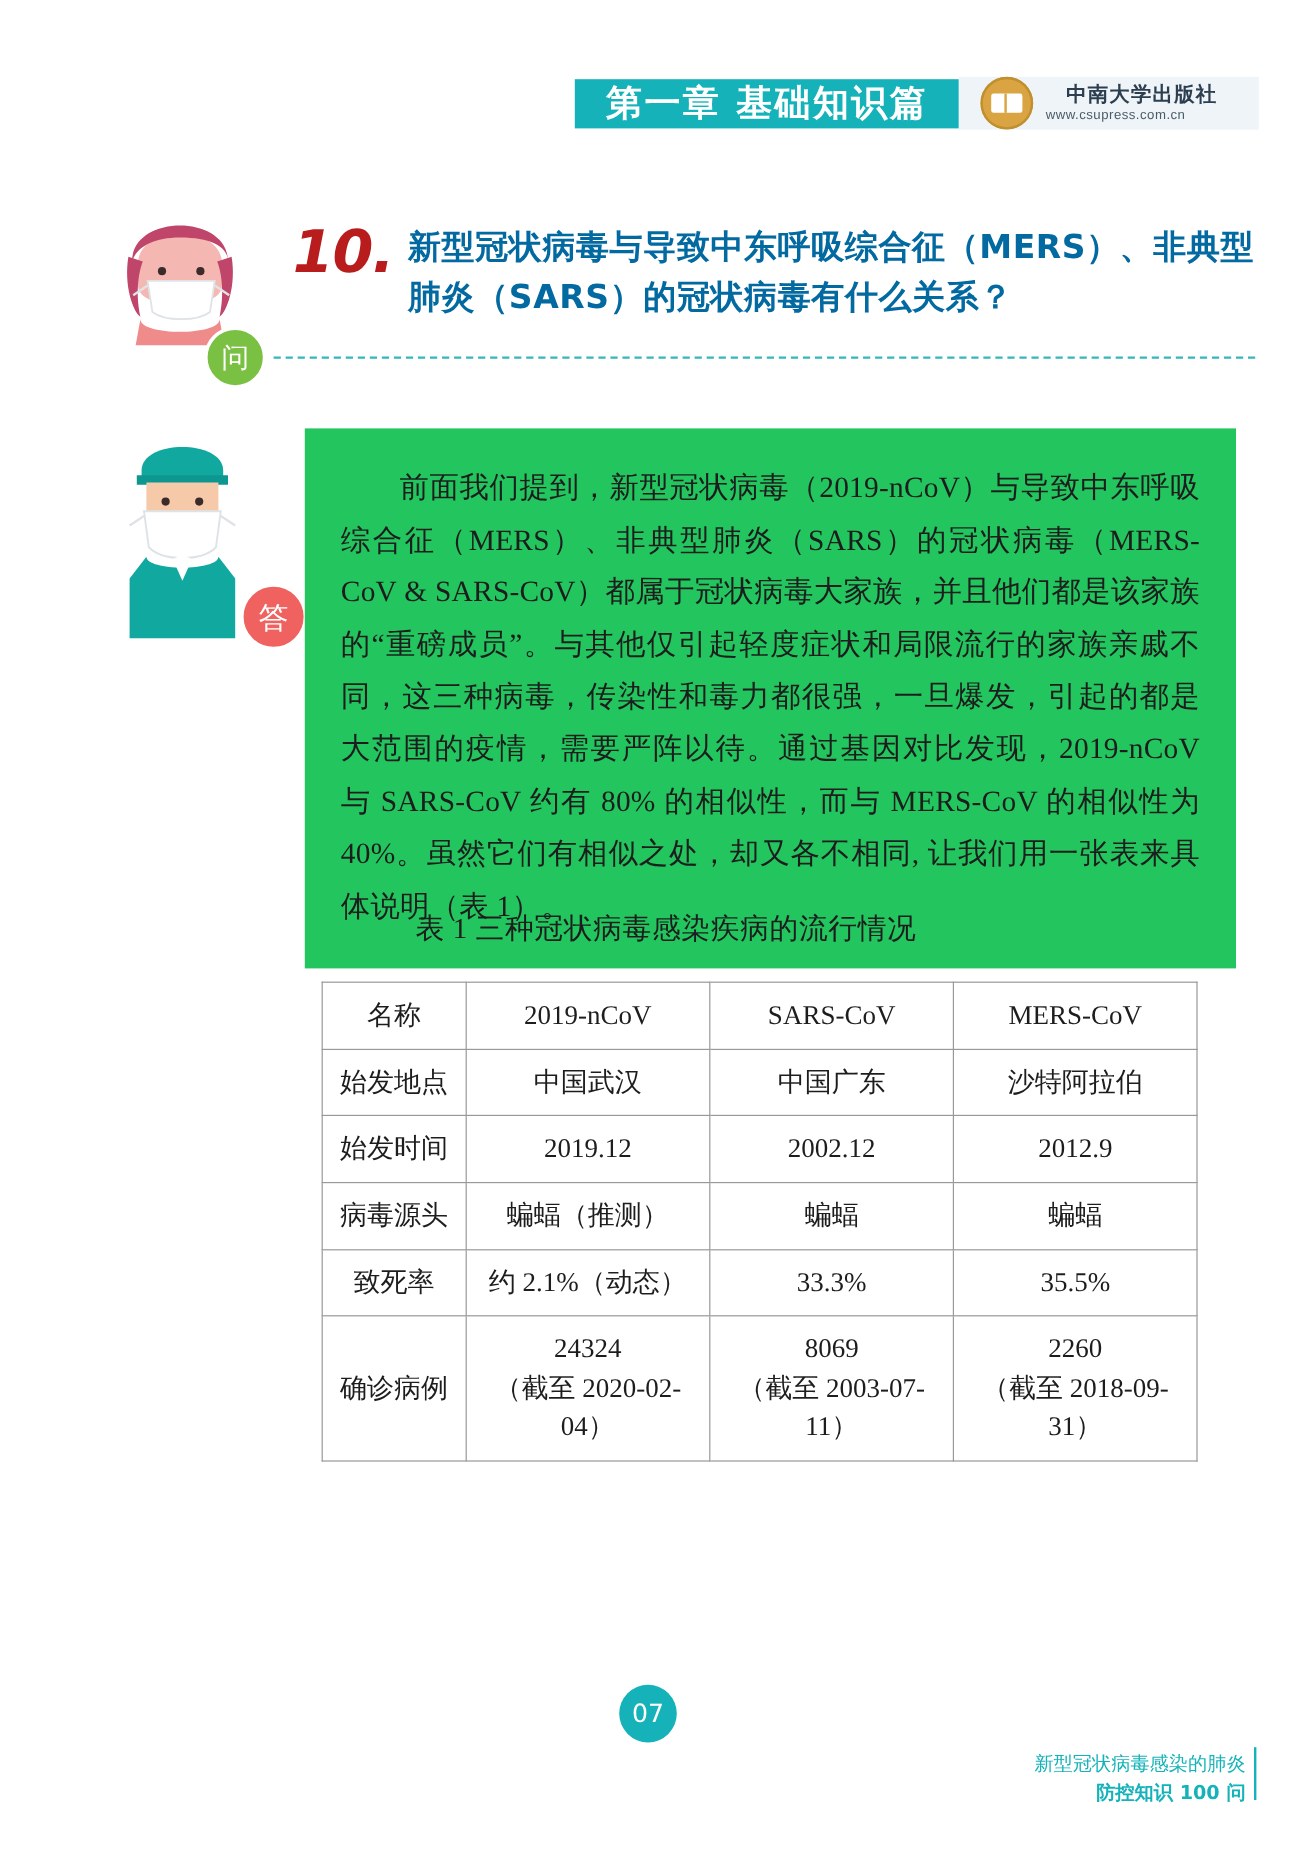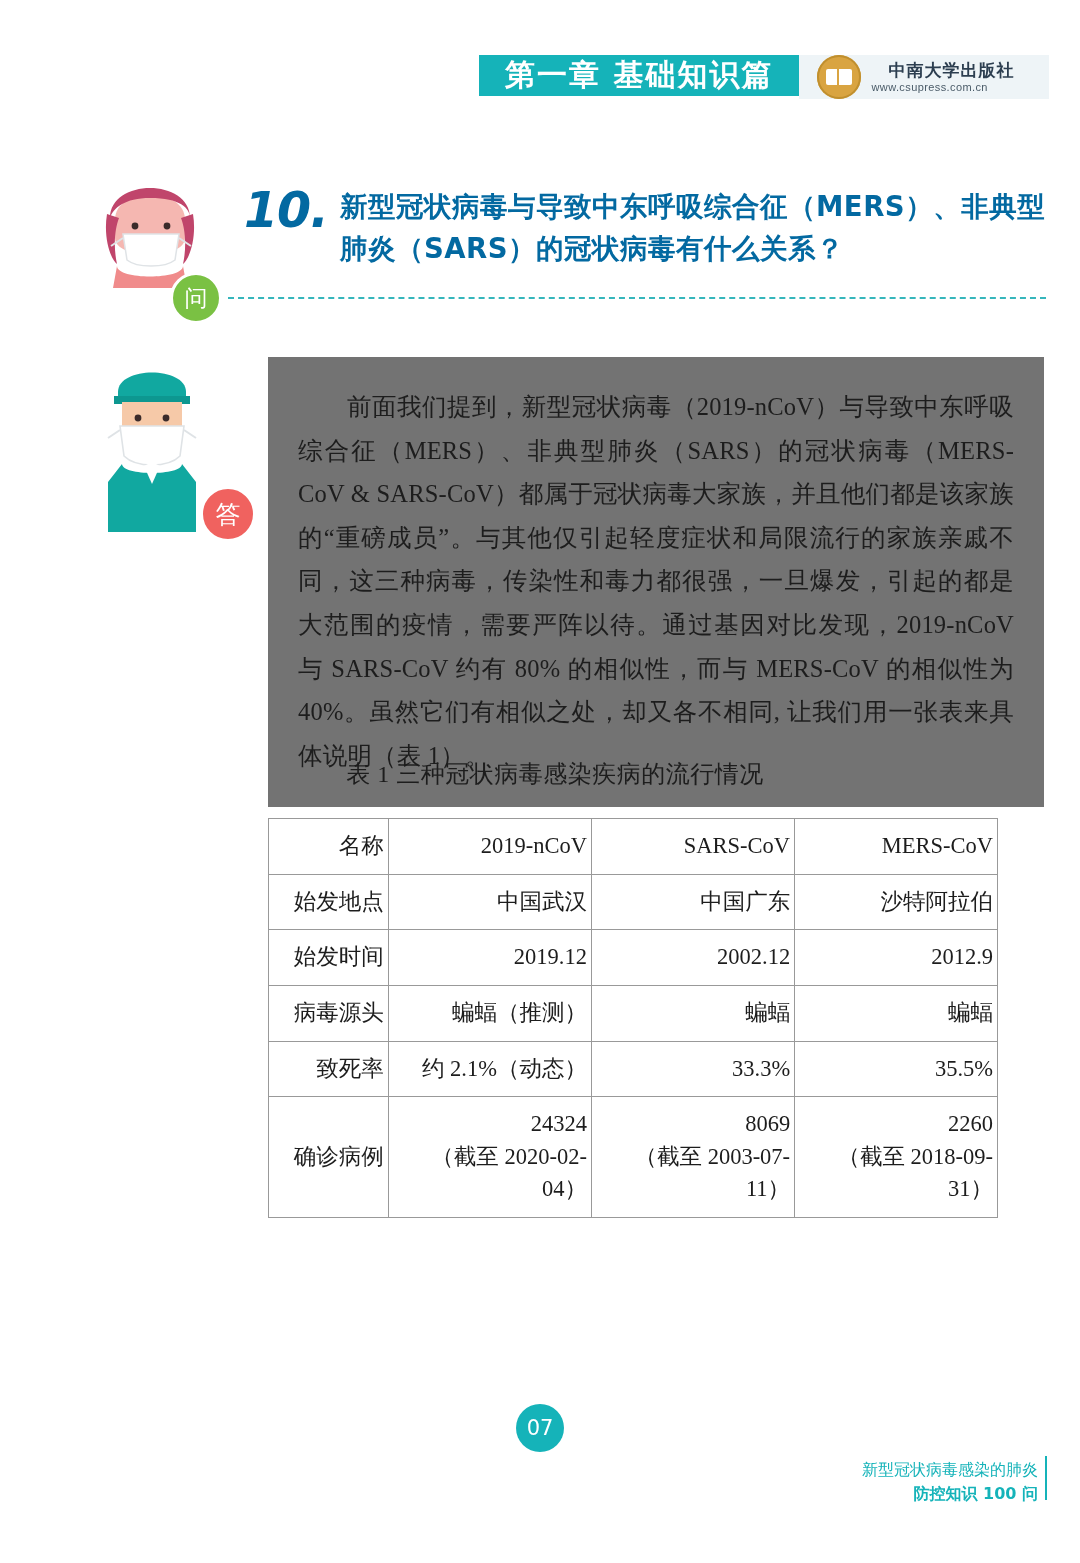--- a/index.html
+++ b/index.html
@@ -16,21 +16,21 @@
   }
 
   
   .header {
     position: absolute;
     top: 55px;
     left: 479px;
     width: 570px;
     height: 62px;
     display: flex;
-    align-items: flex-start;
+    align-items: center;
   }
   .header-title {
     background: #15b3b9;
     color: #ffffff;
     font-family: "DejaVu Sans", sans-serif;
     font-weight: bold;
     font-size: 30px;
     letter-spacing: 2px;
     display: flex;
     align-items: center;
@@ -121,21 +121,21 @@
     border: 3px solid #ffffff;
   }
   .q-number {
     position: absolute;
     left: 244px;
     top: 182px;
     font-family: "DejaVu Sans", sans-serif;
     font-weight: bold;
     font-style: italic;
     font-size: 49px;
-    color: #0369a1;
+    color: #b91c1c;
     letter-spacing: -1px;
   }
   .q-text {
     position: absolute;
     left: 340px;
     top: 186px;
     width: 712px;
     font-family: "DejaVu Sans", sans-serif;
     font-weight: bold;
     font-size: 27.5px;
@@ -171,24 +171,24 @@
     color: #ffffff;
     font-family: "DejaVu Sans", sans-serif;
     font-size: 25px;
     display: flex;
     align-items: center;
     justify-content: center;
     border: 3px solid #ffffff;
   }
   .answer-box {
     position: absolute;
-    left: 268px;
+    left: 254px;
     top: 357px;
     width: 776px;
-    background: #737373;
+    background: #22c55e;
     padding: 28px 30px 30px 30px;
     box-sizing: border-box;
   }
   .answer-text {
     font-family: "Liberation Serif", serif;
     font-size: 24.5px;
     line-height: 1.78;
     color: #1d1d1d;
     text-indent: 49px;
     text-align: justify;
@@ -215,21 +215,21 @@
     border-collapse: collapse;
     font-family: "Liberation Serif", serif;
     font-size: 22.5px;
     color: #1d1d1d;
   }
   table.data-table {
     width: 730px;
   }
   table.data-table td {
     border: 1px solid #999999;
-    text-align: right;
+    text-align: center;
     vertical-align: middle;
     padding: 11px 4px;
     line-height: 1.45;
   }
   table.data-table td.label-col {
     width: 118px;
   }
   table.data-table td.val-col {
     width: 204px;
   }

